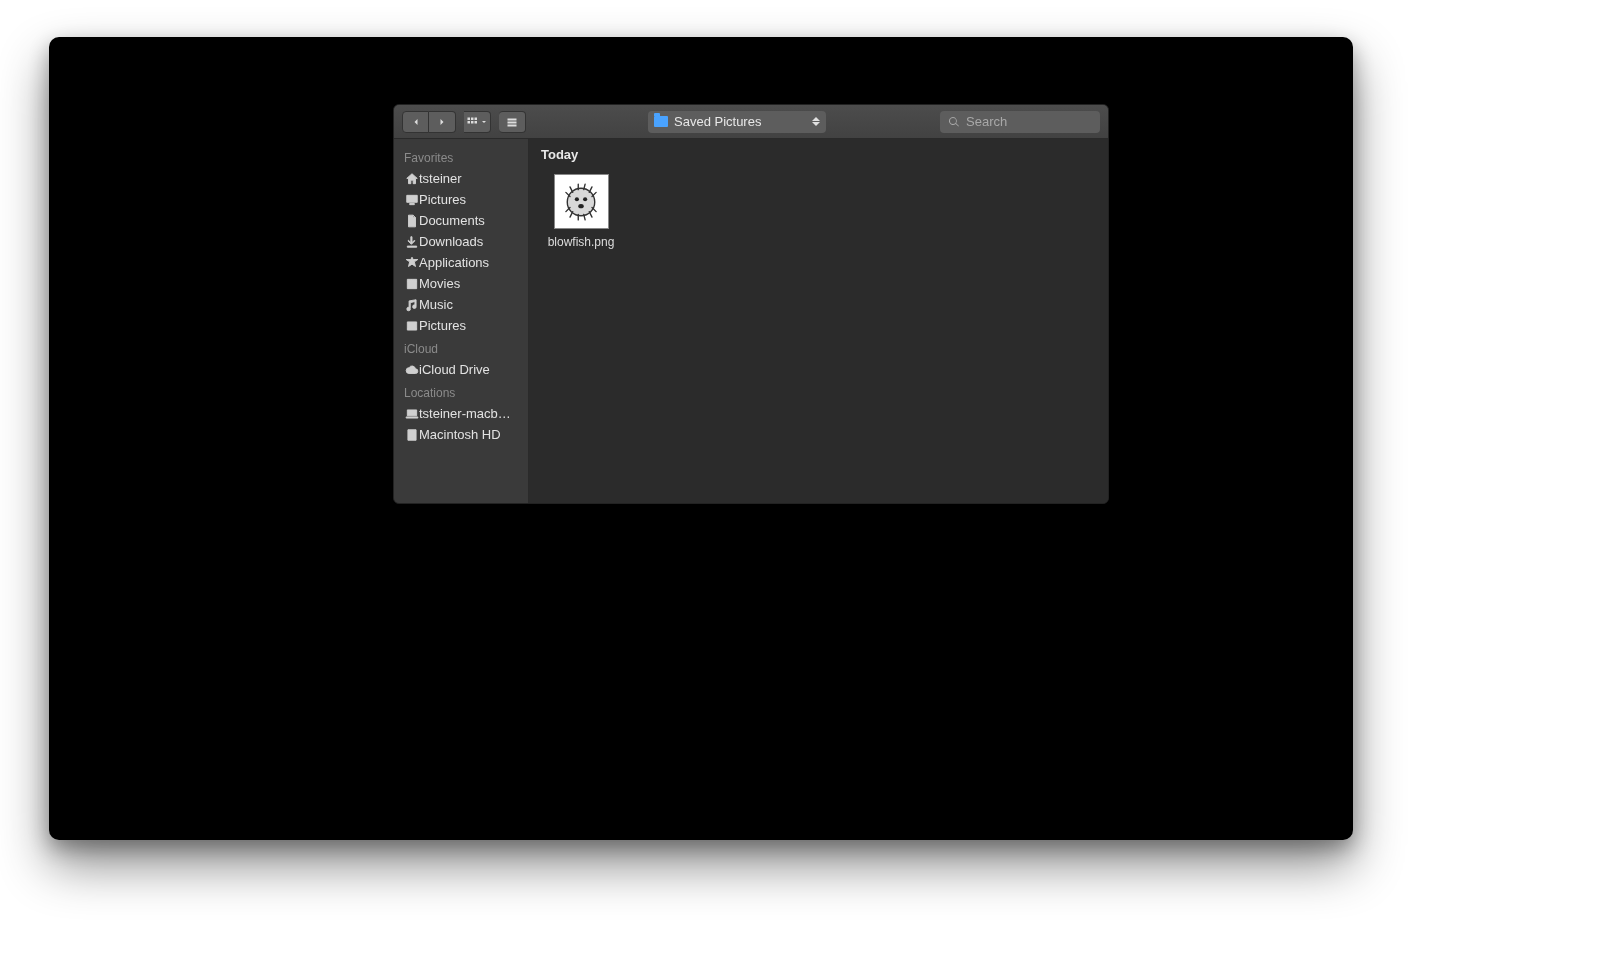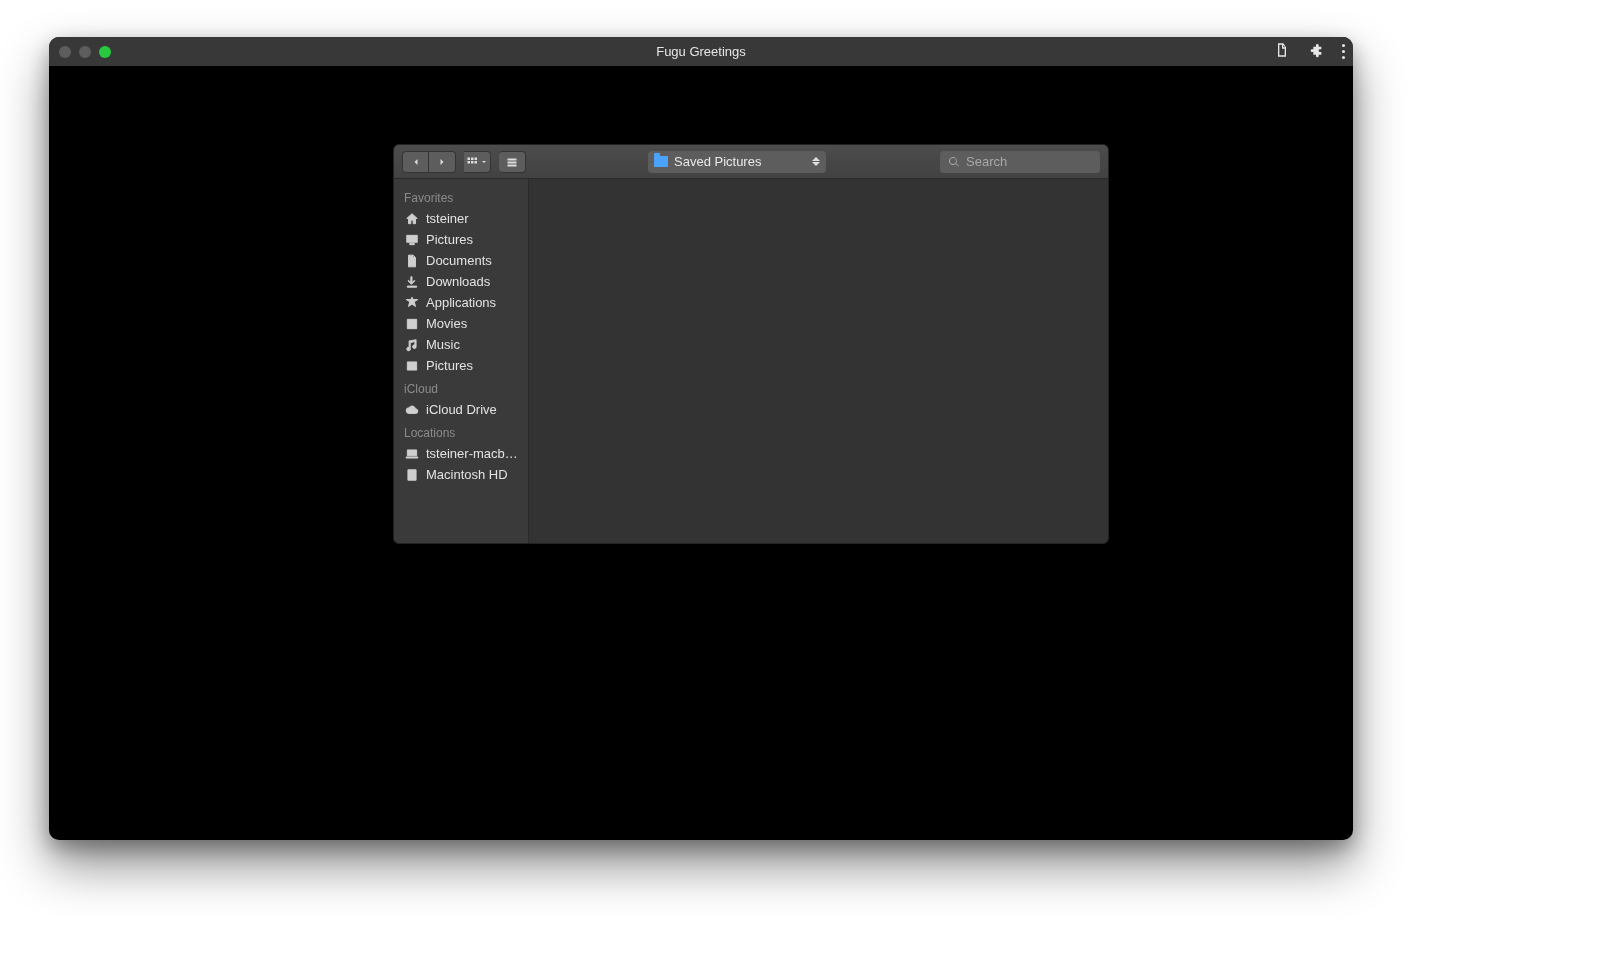--- a/index.html
+++ b/index.html
@@ -35,21 +35,21 @@
 .slider .fill { position:absolute; left:0; top:0; height:4px; background:#1a7ee6; border-radius:2px; width:40%; }
 .slider .thumb { position:absolute; left:40%; top:-6px; width:16px; height:16px; background:#1a7ee6; border-radius:50%; transform:translateX(-50%); }
 .tb-btn { border:1px solid #999; background:#fff; padding:2px 8px; font-size:16px; }
 .slider-val { color:#111; padding:0 4px; }
 
 
 .filedialog {
   position:absolute; left:344px; top:67px; width:716px; height:400px;
   background:#333; border:1px solid #222; border-radius:6px; overflow:hidden;
   box-shadow: 0 20px 40px rgba(0,0,0,0.6);
-  display:flex; flex-direction:column;margin-top:40px;
+  display:flex; flex-direction:column;
 }
 .fd-top {
   height:34px; background:linear-gradient(#4c4c4c,#424242);
   border-bottom:1px solid #2a2a2a;
   display:flex; align-items:center; padding:0 8px; gap:8px;
 }
 .seg { display:flex; }
 .seg .sbtn {
   width:27px; height:22px; background:#5d5d5d;
   display:flex; align-items:center; justify-content:center;
@@ -79,21 +79,21 @@
 }
 .search svg { width:12px; height:12px; fill:#a8a8a8; }
 
 .fd-body { flex:1; display:flex; min-height:0; }
 .sidebar {
   width:135px; background:#3a3a3a; border-right:1px solid #2a2a2a;
   overflow-y:auto; font-size:13px; padding:6px 0; position:relative;
 }
 .sidebar::-webkit-scrollbar{width:6px;} .sidebar::-webkit-scrollbar-thumb{background:#555;border-radius:3px;}
 .sb-head { color:#8b8b8b; font-size:12px; padding:6px 10px 3px; }
-.sb-item { display:flex; align-items:flex-start; gap:7px; padding:3px 10px; color:#e2e2e2; cursor:default; }
+.sb-item { display:flex; align-items:flex-start; padding:3px 10px; color:#e2e2e2; cursor:default; }
 .sb-item .ic { width:15px; height:15px; display:flex; align-items:center; justify-content:center; }
 .sb-item svg { width:14px; height:14px; fill:#cfcfcf; }
 
 .content { flex:1; background:#2b2b2b; display:flex; flex-direction:column; }
 .grp-head { color:#e8e8e8; font-size:13px; font-weight:600; padding:8px 12px 6px; }
 .grid { padding:6px 12px; display:flex; flex-wrap:wrap; gap:18px; align-content:flex-start; }
 .file { width:80px; display:flex; flex-direction:column; align-items:center; gap:6px; }
 .thumb-frame { width:55px; height:55px; background:#fff; border:1px solid #888; display:flex; align-items:center; justify-content:center; }
 .thumb-frame svg { width:44px; height:44px; }
 .fname { color:#dcdcdc; font-size:12px; text-align:center; }
@@ -107,45 +107,20 @@
   background:#5c5c5c; color:#e8e8e8; display:flex; align-items:center;
 }
 .bbtn.disabled { background:#4a4a4a; color:#8a8a8a; }
 .spacer { flex:1; }
 </style>
 </head>
 <body>
 
 <div class="window">
 
-  <div class="titlebar">
-    <div class="traffic">
-      <div class="tl close"></div>
-      <div class="tl min"></div>
-      <div class="tl max"></div>
-    </div>
-    <div class="title">Fugu Greetings</div>
-    <div class="title-right">
-      <span>
-        <svg viewBox="0 0 24 24">
-            <path d="M14 2H6v20h12V8l-4-6zm0 2.5L16.5 8H14V4.5zM8 4h4v6h4v10H8V4z"></path>
-          </svg>
-      </span>
-      <span>
-        <svg viewBox="0 0 24 24">
-            <path d="M20 11V7h-4V5a2 2 0 10-4 0v2H8v4H6a2 2 0 100 4h2v4h4v2a2 2 0 104 0v-2h4v-4h-2a2 2 0 110-4h2z"></path>
-          </svg>
-      </span>
-      <span class="dots-v">
-          <span></span>
-          <span></span>
-          <span></span>
-        </span>
-    </div>
-  </div>
 
 
   <div class="filedialog">
     <div class="fd-top">
       <div class="seg">
         <div class="sbtn">
             <svg viewBox="0 0 24 24">
               <path d="M15 6l-6 6 6 6"></path>
             </svg>
           </div>
@@ -285,17 +260,34 @@
           </div>
           <div class="sb-item">
             <span class="ic">
               <svg viewBox="0 0 24 24" fill="none" stroke="#cfcfcf" stroke-width="1.6">
                 <path d="M5 3h14v18H5zM8 16h8"></path>
               </svg>
             </span>
             <span>Macintosh HD</span>
           </div>
         </div>
+      <div class="content">
+        <div class="grp-head">Today</div>
+        <div class="grid">
+          <div class="file">
+            <div class="thumb-frame">
+              <svg viewBox="0 0 64 64">
+                <circle cx="32" cy="32" r="20" fill="#d8d8d8" stroke="#333" stroke-width="2"></circle>
+                <path d="M16 24 l-6 -6 M20 18 l-4 -8 M28 14 l0 -8 M36 14 l2 -8 M44 18 l4 -8 M48 24 l6 -6 M16 40 l-6 6 M20 46 l-4 8 M28 50 l0 8 M36 50 l2 8 M44 46 l4 8 M48 40 l6 6" stroke="#333" stroke-width="2" fill="none" stroke-linecap="round"></path>
+                <circle cx="26" cy="28" r="3" fill="#222"></circle>
+                <circle cx="38" cy="28" r="3" fill="#222"></circle>
+                <ellipse cx="32" cy="38" rx="4" ry="3" fill="#222"></ellipse>
+              </svg>
+            </div>
+            <div class="fname">blowfish.png</div>
+          </div>
+        </div>
+      </div>
     </div>
 
   </div>
 
 </div>
 
 </body></html>

